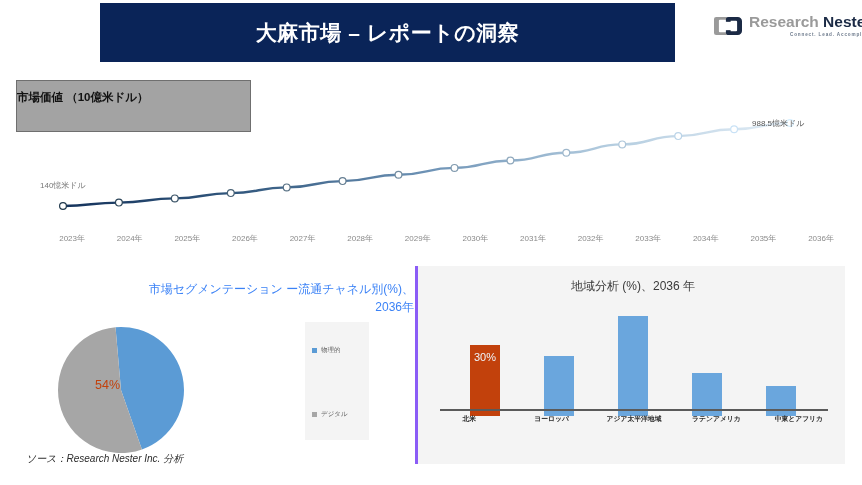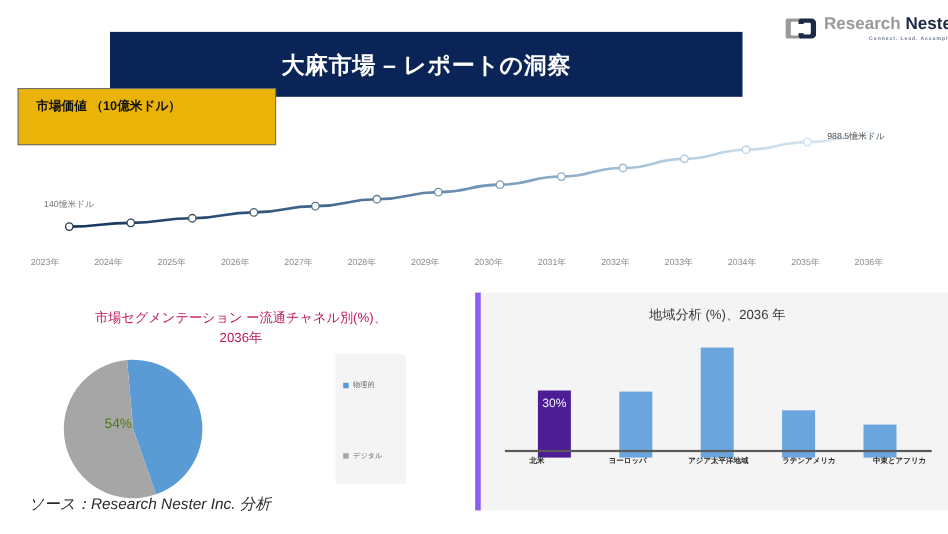--- a/index.html
+++ b/index.html
@@ -9,21 +9,21 @@
     font-family: "Liberation Sans", "DejaVu Sans", sans-serif;
     overflow: hidden;
   }
   #root { position: relative; width: 862px; height: 485px; background: #fff; }
 
   
   .header-bar {
     position: absolute; left: 100px; top: 3px;
     width: 575px; height: 59px;
     background: #0a2458;
-    display: flex; align-items: center; justify-content: center; margin-top: 26px;
+    display: flex; align-items: center; justify-content: center;
   }
   .header-title {
     color: #ffffff;
     font-size: 21px;
     font-weight: 700;
     letter-spacing: 0.5px;
     white-space: nowrap;
   }
 
   .logo-wrap {
@@ -38,22 +38,22 @@
   .logo-tag {
     font-size: 4.6px; color: #6d7a8c; letter-spacing: 0.85px;
     margin-top: 3px; font-weight: 700; white-space: nowrap;
   }
 
   
   .info-box {
     position: absolute; left: 16px; top: 80px;
     width: 235px; height: 52px;
     border: 1px solid #6f6f6f;
-    background: #eab308;
-    padding: 7px 9px 0 16px;
+    background: #a3a3a3;
+    padding: 7px 9px 0 0;
     z-index: 5;
   }
   .info-line {
     font-size: 11.5px; font-weight: 700; color: #111;
     line-height: 19px; white-space: nowrap;
   }
 
   
   .line-chart { position: absolute; left: 0; top: 85px; width: 862px; height: 160px; }
   .axis-label-left {
@@ -61,63 +61,63 @@
     font-size: 8px; color: #777; white-space: nowrap;
   }
   .axis-label-right {
     position: absolute; left: 752px; top: 89px;
     font-size: 8px; color: #555; white-space: nowrap; margin-top: 29px;
   }
   .xaxis {
     position: absolute; left: 28px; top: 233px; width: 806px;
     display: flex; justify-content: space-between;
   }
-  .xtick { font-size: 8px; color: #8a8a8a; width: 57px; text-align: left; }
+  .xtick { font-size: 8px; color: #8a8a8a; width: 57px; text-align: right; }
 
   
   .pie-section { position: absolute; left: 0; top: 266px; width: 432px; height: 219px; background: #fff; }
   .pie-title {
     position: absolute; left: 24px; top: 14px; width: 390px;
-    text-align: center; font-size: 12px; color: #be185d;
+    text-align: right; font-size: 12px; color: #3b82f6;
     line-height: 18px;
   }
   .pie-holder { position: absolute; left: 57px; top: 60px; width: 128px; height: 128px; }
 
   .pie-label {
     position: absolute; left: 38px; top: 52px;
-    font-size: 12.5px; color: #4d7c0f; font-weight: 400;
+    font-size: 12.5px; color: #c2410c; font-weight: 400;
   }
 
   .pie-legend {
     position: absolute; left: 305px; top: 322px;
     width: 64px; height: 118px;
     background: #f4f4f4;
     z-index: 4;
   }
   .legend-row {
     position: absolute; left: 7px;
     display: flex; align-items: center; gap: 4px;
     font-size: 6.5px; color: #666; white-space: nowrap;
   }
   .legend-row.r0 { top: 24px; }
   .legend-row.r1 { top: 88px; }
   .swatch { width: 5px; height: 5px; flex: 0 0 auto; }
 
   .source-note {
     position: absolute; left: 26px; top: 452px;
-    font-size: 14px; font-style: italic; color: #2b2b2b;
+    font-size: 10px; font-style: italic; color: #2b2b2b;
     line-height: 13px;
   }
 
   
   .bar-panel {
-    position: absolute; left: 432px; top: 266px;
+    position: absolute; left: 415px; top: 266px;
     width: 430px; height: 198px;
     background: #f4f4f4;
-    border-left: 5px solid #8b5cf6;
+    border-left: 3px solid #8b5cf6;
   }
   .bar-title {
     position: absolute; left: 0; top: 12px; width: 430px;
     text-align: center; font-size: 12px; color: #3a3a3a;
   }
   .bar-plot { position: absolute; left: 30px; top: 50px; width: 370px; height: 100px; }
   .bar-baseline {
     position: absolute; left: 22px; top: 143px; width: 388px;
     height: 2px; background: #5a5a5a;
   }
@@ -244,21 +244,21 @@
     </div>
   </div>
 
   <div class="source-note">
     <div>ソース：Research Nester Inc. 分析</div>
   </div>
 
   <div class="bar-panel">
     <div class="bar-title">地域分析 (%)、2036 年</div>
     <div class="bar-plot" id="bar-plot">
-        <div class="bar-col" style="height: 61px; left: 22px; background: #4c1d95;">
+        <div class="bar-col" style="height: 71px; left: 22px; background: #c2410c;">
           <div class="bar-value">30%</div>
         </div>
         <div class="bar-col" style="height: 60.2px; left: 96px; background: rgb(106, 166, 221);"></div>
         <div class="bar-col" style="height: 100px; left: 170px; background: rgb(106, 166, 221);"></div>
         <div class="bar-col" style="height: 42.8px; left: 244px; background: rgb(106, 166, 221);"></div>
         <div class="bar-col" style="height: 30.4px; left: 318px; background: rgb(106, 166, 221);"></div>
       </div>
     <div class="bar-baseline"></div>
     <div class="bar-xlabels" id="bar-xlabels">
         <div class="bar-xlabel">北米</div>

